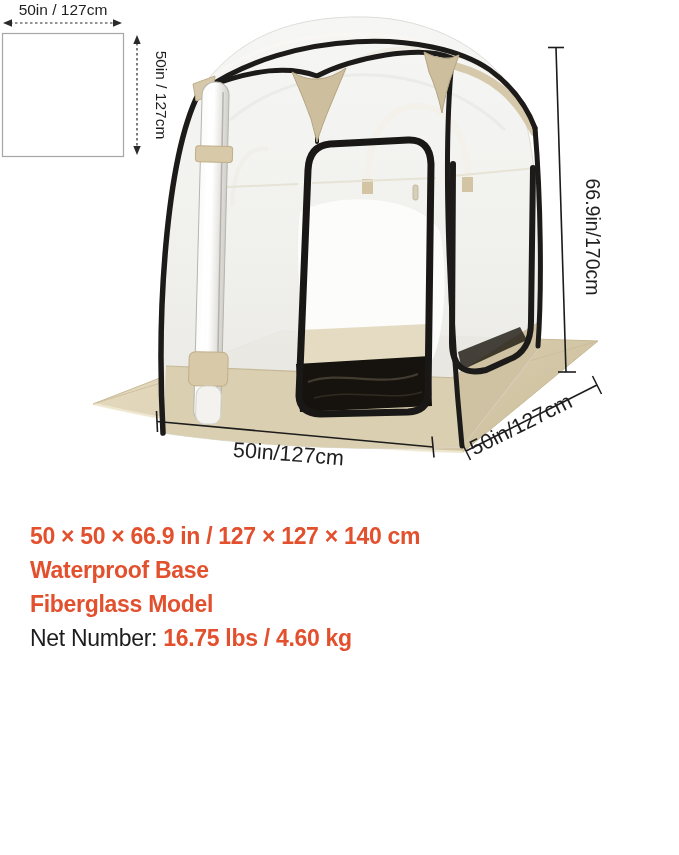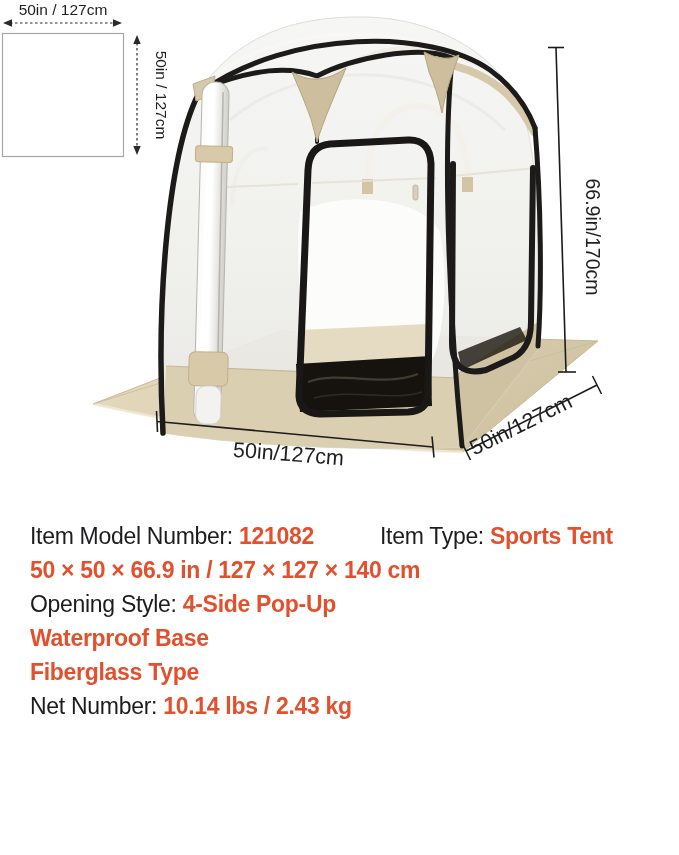--- a/index.html
+++ b/index.html
@@ -134,33 +134,24 @@
     <line x1="592.5" y1="376" x2="601.5" y2="394"></line>
   </g>
   <text transform="translate(586,237) rotate(90)" text-anchor="middle" font-size="19.5">66.9in/170cm</text>
   <text transform="translate(288,461) rotate(4.5)" text-anchor="middle" font-size="21.5">50in/127cm</text>
   <text transform="translate(524,431) rotate(-26.5)" text-anchor="middle" font-size="21.5">50in/127cm</text>
 </svg>
 </div>
 
 <div class="specs">
   <div class="row">
-    <span class="lbl">Item Model Number: </span><span class="v">121082</span>
-    <span class="type-col">
-      <span class="lbl">Item Type: </span><span class="v">Sports Tent</span>
-    </span>
-  </div>
-  <div class="row">
     <span class="v">50 × 50 × 66.9 in / 127 × 127 × 140 cm</span>
-  </div>
-  <div class="row">
-    <span class="lbl">Opening Style: </span><span class="v">4-Side Pop-Up</span>
   </div>
   <div class="row">
     <span class="v">Waterproof Base</span>
   </div>
   <div class="row">
-    <span class="v">Fiberglass Type</span>
+    <span class="v">Fiberglass Model</span>
   </div>
   <div class="row">
-    <span class="lbl">Net Number: </span><span class="v">10.14 lbs / 2.43 kg</span>
+    <span class="lbl">Net Number: </span><span class="v">16.75 lbs / 4.60 kg</span>
   </div>
 </div>
 
 </body></html>

